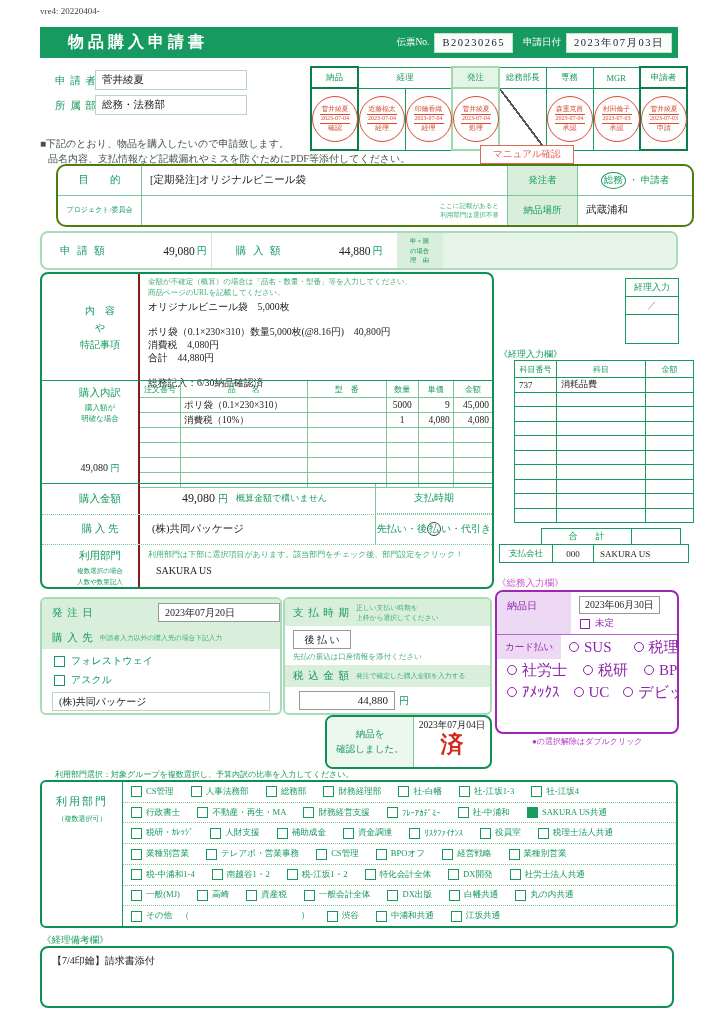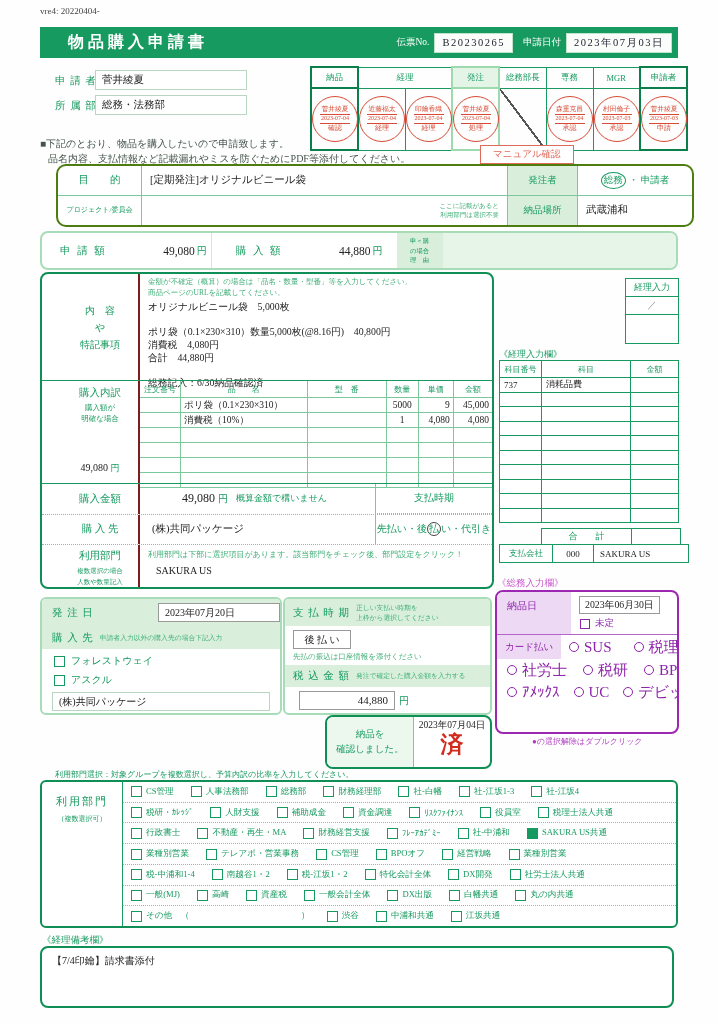--- a/index.html
+++ b/index.html
@@ -102,21 +102,21 @@
   .secF .lab76{justify-content:flex-start;padding-top:4px;}
   .uf-sub{font-size:6.5px;line-height:1.6;margin-top:3px;}
   .secF .bod{flex:1;padding:4px 8px;}
   .uf-val{font-size:10px;margin:4px 0 0 8px;}
   
   .kbox{position:absolute;left:625px;top:278px;width:52px;border:1px solid #169a5f;background:#fff;}
   .kbox .kh{height:17px;line-height:17px;text-align:center;color:#169a5f;font-size:9px;border-bottom:1px solid #169a5f;}
   .kbox .ks{height:17px;line-height:17px;text-align:center;color:#777;font-size:9px;border-bottom:1px solid #169a5f;}
   .kbox .ke{height:28px;}
   .klab{position:absolute;left:499px;top:348px;font-size:9px;color:#169a5f;}
-  .ktab{position:absolute;left:499px;top:360px;width:179px;border-collapse:collapse;table-layout:fixed;background:#fff;}
+  .ktab{position:absolute;left:514px;top:360px;width:179px;border-collapse:collapse;table-layout:fixed;background:#fff;}
   .ktab th{border:1px solid #169a5f;color:#169a5f;font-size:8px;font-weight:normal;height:14px;}
   .ktab td{border:1px solid #169a5f;font-size:9px;height:13.5px;padding:0 4px;}
   .krow{position:absolute;left:499px;display:flex;}
   .kc{border:1px solid #169a5f;background:#fff;font-size:9px;display:flex;align-items:center;}
   
   .obox{position:absolute;border:2px solid #a8dcb8;border-radius:6px;background:#fff;overflow:hidden;}
   .orow{background:#d9efdc;display:flex;align-items:center;}
   .olab{color:#169a5f;font-size:10.5px;letter-spacing:1px;margin-left:10px;white-space:nowrap;}
   .ohint{color:#3fae77;font-size:6.8px;line-height:1.35;margin-left:6px;}
   .vbox{background:#fff;border:1px solid #999;font-size:10px;height:17px;line-height:17px;padding:0 6px;}
@@ -631,50 +631,20 @@
             <span>社-江坂1-3</span>
           </span>
           <span class="uitem">
             <span class="ubox"></span>
             <span>社-江坂4</span>
           </span>
         </div>
         <div class="urow">
           <span class="uitem">
             <span class="ubox"></span>
-            <span>税研・ｶﾚｯｼﾞ</span>
-          </span>
-          <span class="uitem">
-            <span class="ubox"></span>
-            <span>人財支援</span>
-          </span>
-          <span class="uitem">
-            <span class="ubox"></span>
-            <span>補助成金</span>
-          </span>
-          <span class="uitem">
-            <span class="ubox"></span>
-            <span>資金調達</span>
-          </span>
-          <span class="uitem">
-            <span class="ubox"></span>
-            <span>ﾘｽｸﾌｧｲﾅﾝｽ</span>
-          </span>
-          <span class="uitem">
-            <span class="ubox"></span>
-            <span>役員室</span>
-          </span>
-          <span class="uitem">
-            <span class="ubox"></span>
-            <span>税理士法人共通</span>
-          </span>
-        </div>
-        <div class="urow">
-          <span class="uitem">
-            <span class="ubox"></span>
             <span>行政書士</span>
           </span>
           <span class="uitem">
             <span class="ubox"></span>
             <span>不動産・再生・MA</span>
           </span>
           <span class="uitem">
             <span class="ubox"></span>
             <span>財務経営支援</span>
           </span>
@@ -687,20 +657,50 @@
             <span>社-中浦和</span>
           </span>
           <span class="uitem">
             <span class="ubox filled"></span>
             <span>SAKURA US共通</span>
           </span>
         </div>
         <div class="urow">
           <span class="uitem">
             <span class="ubox"></span>
+            <span>税研・ｶﾚｯｼﾞ</span>
+          </span>
+          <span class="uitem">
+            <span class="ubox"></span>
+            <span>人財支援</span>
+          </span>
+          <span class="uitem">
+            <span class="ubox"></span>
+            <span>補助成金</span>
+          </span>
+          <span class="uitem">
+            <span class="ubox"></span>
+            <span>資金調達</span>
+          </span>
+          <span class="uitem">
+            <span class="ubox"></span>
+            <span>ﾘｽｸﾌｧｲﾅﾝｽ</span>
+          </span>
+          <span class="uitem">
+            <span class="ubox"></span>
+            <span>役員室</span>
+          </span>
+          <span class="uitem">
+            <span class="ubox"></span>
+            <span>税理士法人共通</span>
+          </span>
+        </div>
+        <div class="urow">
+          <span class="uitem">
+            <span class="ubox"></span>
             <span>業種別営業</span>
           </span>
           <span class="uitem">
             <span class="ubox"></span>
             <span>テレアポ・営業事務</span>
           </span>
           <span class="uitem">
             <span class="ubox"></span>
             <span>CS管理</span>
           </span>

